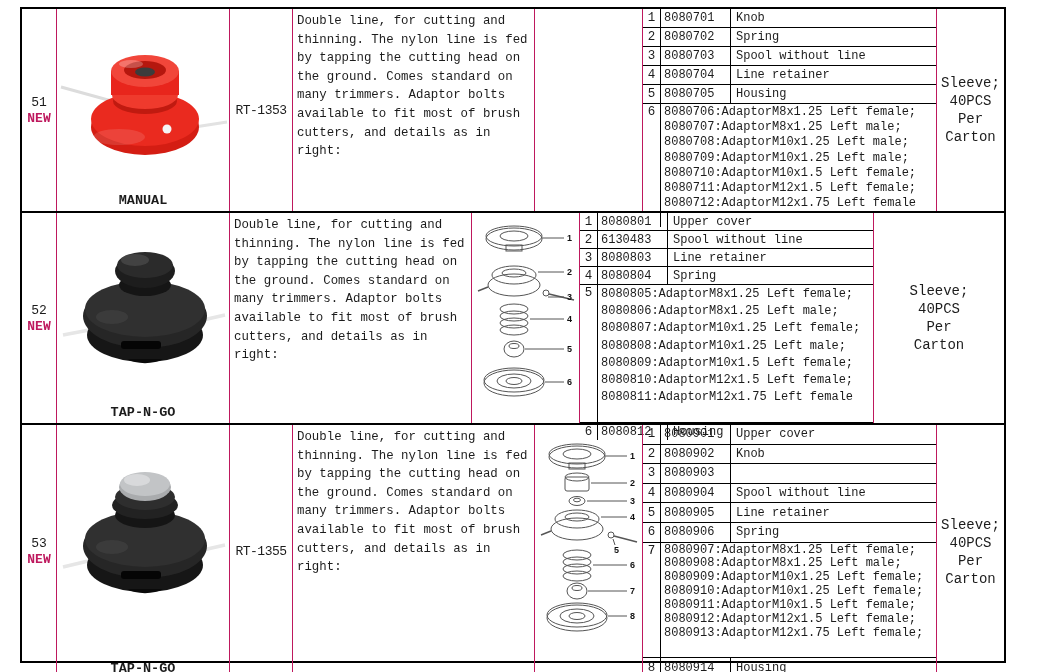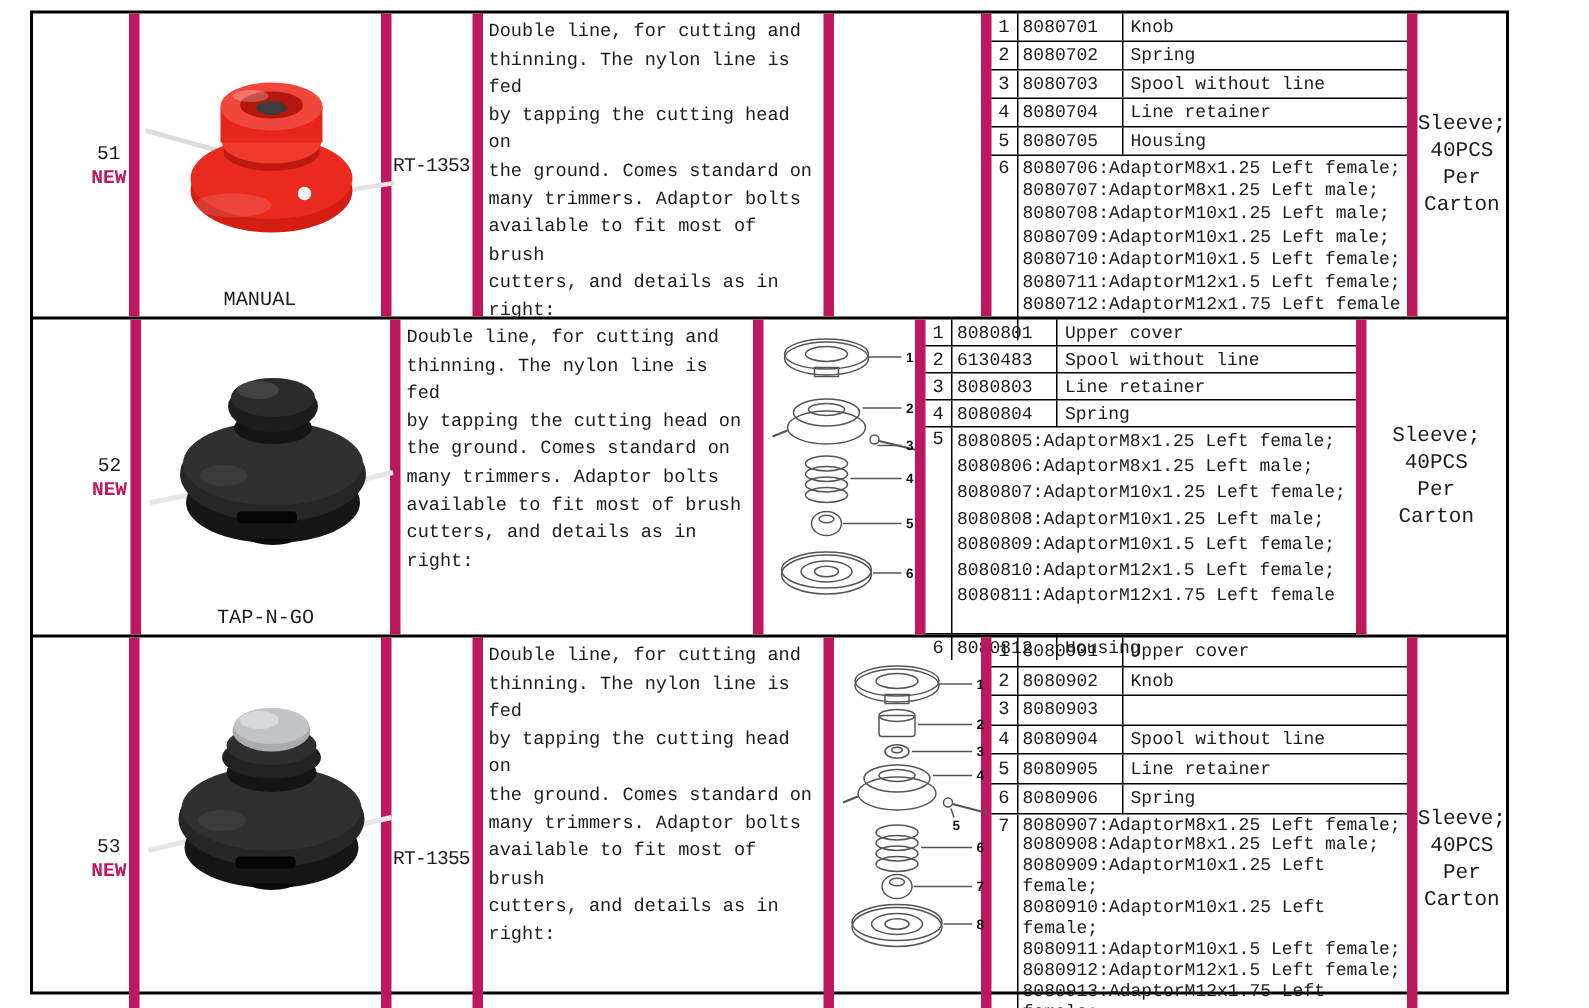--- a/index.html
+++ b/index.html
@@ -4,24 +4,24 @@
 <style>
   * { margin:0; padding:0; box-sizing:border-box; }
   html,body { width:1059px; height:672px; background:#ffffff; overflow:hidden;
     font-family:"Liberation Mono","DejaVu Sans Mono",monospace; color:#1c1c1c; }
   #catalog-table { position:absolute; left:20px; top:7px; width:986px; height:656px;
     border:2px solid #000; display:flex; flex-direction:column; background:#fff; }
   .product-row { display:flex; border-bottom:2px solid #000; }
   .product-row:last-child { border-bottom:none; }
   .r51 { height:204px; } .r52 { height:212px; } .r53 { flex:1; }
 
-  .c { border-right:7px solid #be185d; position:relative; }
+  .c { border-right:1px solid #be185d; position:relative; }
   .c:last-child { border-right:none; }
-  .c-num  { width:35px; display:flex; flex-direction:column; justify-content:center; align-items:center; font-size:13px;margin-left:37px; }
-  .c-img  { width:173px; }
+  .c-num  { width:35px; display:flex; flex-direction:column; justify-content:center; align-items:center; font-size:13px; }
+  .c-img  { width:173px;font-weight:bold; }
   .c-model{ width:63px; display:flex; align-items:center; justify-content:center; font-size:13px; letter-spacing:-0.5px; }
   .c-desc { width:242px; font-size:12.4px; line-height:18.6px; padding:3px 1px 0 4px; white-space:pre-line; }
   .c-diag { width:108px; }
   .c-parts{ width:294px; display:flex; flex-direction:column; font-size:12px; }
   .c-pack { flex:1; display:flex; align-items:center; justify-content:center;
             text-align:center; font-size:14px; line-height:18px; white-space:pre-line; }
 
   .new-badge { color:#be185d; font-weight:bold; font-size:13px; margin-top:1px; }
   .caption { position:absolute; bottom:3px; left:0; right:0; text-align:center; font-size:13.5px; }
   .photo { position:absolute; top:0; left:0; }

